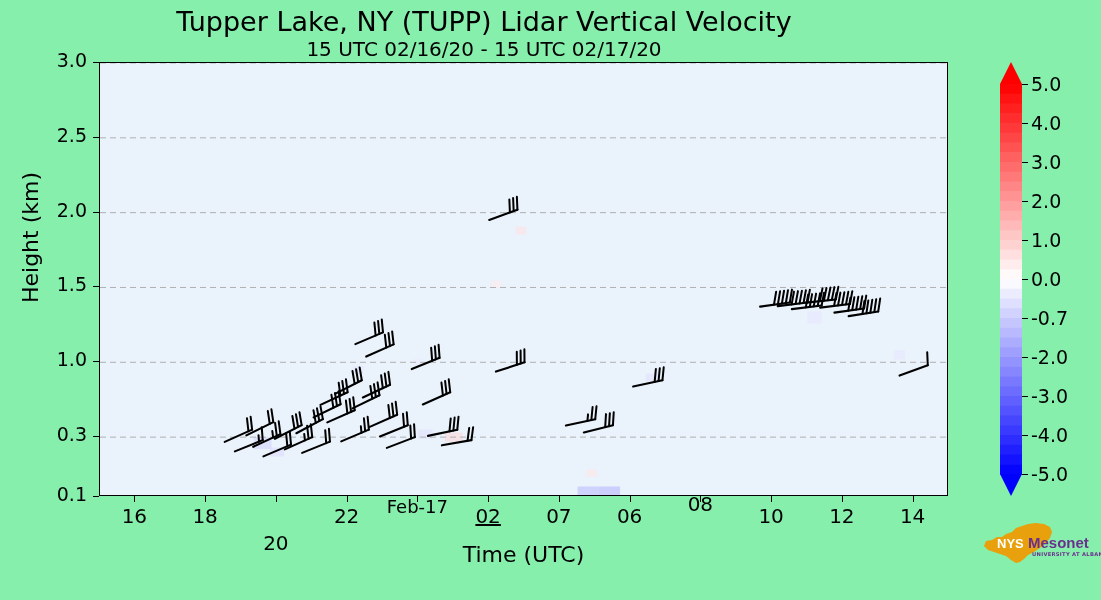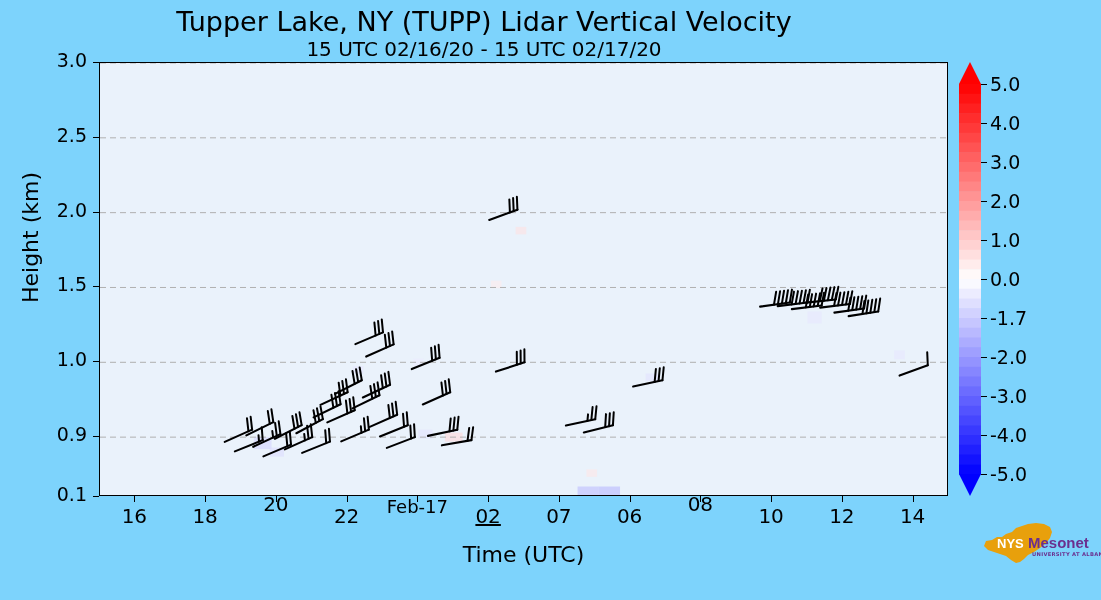--- a/index.html
+++ b/index.html
@@ -13,21 +13,21 @@
     position: relative;
     overflow: hidden;
     font-family: "DejaVu Sans", sans-serif;
     color: #000000;
   }
   #figure {
     position: absolute;
     left: 0; top: 0;
     width: 1101px;
     height: 600px;
-    background: #7dd3fc;
+    background: #86efac;
   }
   
   .title-main {
     position: absolute;
     left: 0;
     top: 6px;
     width: 968px;
     text-align: center;
     font-size: 27px;
     letter-spacing: 0px;
@@ -103,21 +103,21 @@
     left: 99px;
     top: 542px;
     width: 849px;
     text-align: center;
     font-size: 22px;
     white-space: nowrap;
   }
   
   #colorbar-wrap {
     position: absolute;
-    left: 959px;
+    left: 1000px;
     top: 62px;
     width: 36px;
     height: 434px;
   }
   .cb-tick {
     position: absolute;
     left: 22px;
     width: 6px;
     height: 0;
     border-top: 1.3px solid #000;
@@ -414,39 +414,39 @@
   </div>
 
   <div class="ylabel">Height (km)</div>
 
   <div class="xlabel">Time (UTC)</div>
 
   <div id="ytick-container">
       <div class="ytick-mark" style="left: 93px; top: 496px;"></div>
       <div class="ytick-label" style="left: 0px; width: 87px; top: 483px;">0.1</div>
       <div class="ytick-mark" style="left: 93px; top: 436.138px;"></div>
-      <div class="ytick-label" style="left: 0px; width: 87px; top: 423.138px;">0.9</div>
+      <div class="ytick-label" style="left: 0px; width: 87px; top: 423.138px;">0.3</div>
       <div class="ytick-mark" style="left: 93px; top: 361.31px;"></div>
       <div class="ytick-label" style="left: 0px; width: 87px; top: 348.31px;">1.0</div>
       <div class="ytick-mark" style="left: 93px; top: 286.483px;"></div>
       <div class="ytick-label" style="left: 0px; width: 87px; top: 273.483px;">1.5</div>
       <div class="ytick-mark" style="left: 93px; top: 211.655px;"></div>
       <div class="ytick-label" style="left: 0px; width: 87px; top: 198.655px;">2.0</div>
       <div class="ytick-mark" style="left: 93px; top: 136.828px;"></div>
       <div class="ytick-label" style="left: 0px; width: 87px; top: 123.828px;">2.5</div>
       <div class="ytick-mark" style="left: 93px; top: 62px;"></div>
       <div class="ytick-label" style="left: 0px; width: 87px; top: 49px;">3.0</div>
     </div>
   <div id="xtick-container">
       <div class="xtick-mark" style="left: 134.375px; top: 496px;"></div>
       <div class="xtick-label" style="left: 134.375px; top: 504px;">16</div>
       <div class="xtick-mark" style="left: 205.125px; top: 496px;"></div>
       <div class="xtick-label" style="left: 205.125px; top: 504px;">18</div>
       <div class="xtick-mark" style="left: 275.875px; top: 496px;"></div>
-      <div class="xtick-label" style="left: 275.875px; top: 492px;">20</div>
+      <div class="xtick-label" style="left: 275.875px; top: 531px;">20</div>
       <div class="xtick-mark" style="left: 346.625px; top: 496px;"></div>
       <div class="xtick-label" style="left: 346.625px; top: 504px;">22</div>
       <div class="xtick-mark" style="left: 417.375px; top: 496px;"></div>
       <div class="xtick-label day" style="left: 417.375px; top: 496px;">Feb-17</div>
       <div class="xtick-mark" style="left: 488.125px; top: 496px;"></div>
       <div class="xtick-label" style="left: 488.125px; top: 504px; text-decoration: underline;">02</div>
       <div class="xtick-mark" style="left: 558.875px; top: 496px;"></div>
       <div class="xtick-label" style="left: 558.875px; top: 504px;">07</div>
       <div class="xtick-mark" style="left: 629.625px; top: 496px;"></div>
       <div class="xtick-label" style="left: 629.625px; top: 504px;">06</div>
@@ -512,21 +512,21 @@
         <div class="cb-label" style="top: 61px;">4.0</div>
         <div class="cb-tick" style="top: 100px;"></div>
         <div class="cb-label" style="top: 100px;">3.0</div>
         <div class="cb-tick" style="top: 139px;"></div>
         <div class="cb-label" style="top: 139px;">2.0</div>
         <div class="cb-tick" style="top: 178px;"></div>
         <div class="cb-label" style="top: 178px;">1.0</div>
         <div class="cb-tick" style="top: 217px;"></div>
         <div class="cb-label" style="top: 217px;">0.0</div>
         <div class="cb-tick" style="top: 256px;"></div>
-        <div class="cb-label" style="top: 256px;">-1.7</div>
+        <div class="cb-label" style="top: 256px;">-0.7</div>
         <div class="cb-tick" style="top: 295px;"></div>
         <div class="cb-label" style="top: 295px;">-2.0</div>
         <div class="cb-tick" style="top: 334px;"></div>
         <div class="cb-label" style="top: 334px;">-3.0</div>
         <div class="cb-tick" style="top: 373px;"></div>
         <div class="cb-label" style="top: 373px;">-4.0</div>
         <div class="cb-tick" style="top: 412px;"></div>
         <div class="cb-label" style="top: 412px;">-5.0</div>
       </div>
   </div>

